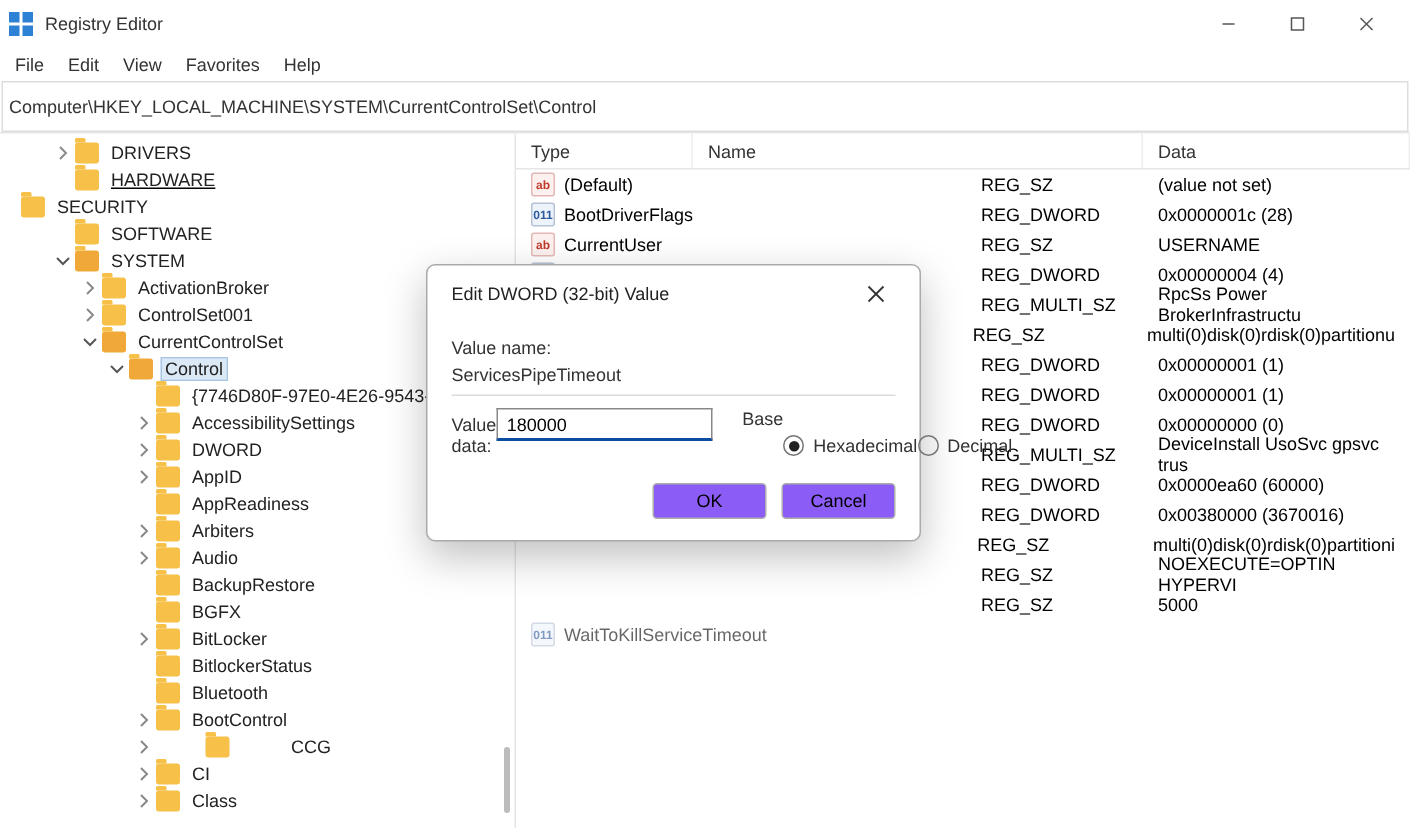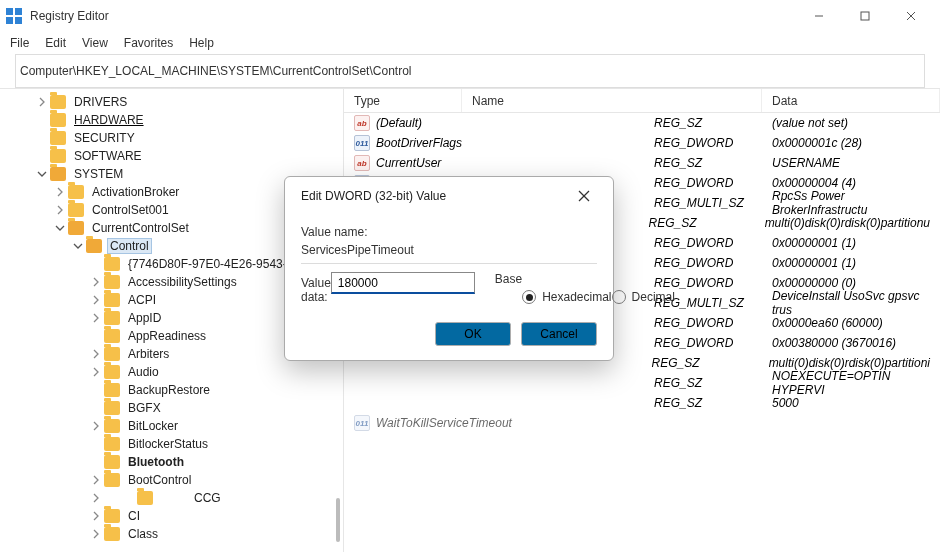--- a/index.html
+++ b/index.html
@@ -9,21 +9,21 @@
     .titlebar { height:32px; display:flex; align-items:center; padding:0 6px; }
     .titlebar .appicon { width:16px; height:16px; margin-right:8px; display:inline-flex; }
     .titlebar .title { color:#333; font-size:12px; }
     .sysbtns { margin-left:auto; display:flex; }
     .sysbtn { width:46px; height:32px; display:flex; align-items:center; justify-content:center; color:#555; }
 
     
     .menubar { height:22px; display:flex; align-items:center; gap:16px; padding:0 10px; color:#333; }
 
     
-    .addrbar { height:22px; border:1px solid #ddd; margin:0 15px; display:flex; align-items:center; padding:16px 4px; color:#333; background:#fff; }
+    .addrbar { height:22px; border:1px solid #ddd; margin:0 1px; display:flex; align-items:center; padding:16px 4px; color:#333; background:#fff; }
 
     
     .split { height:476px; display:flex; border-top:1px solid #e6e6e6; }
     .tree { width:344px; overflow:hidden; border-right:1px solid #e6e6e6; padding-top:4px; }
     .list { flex:1; overflow:hidden; }
 
     
     .t-item { height:18px; display:flex; align-items:center; white-space:nowrap; }
     .chev   { width:12px; height:12px; display:inline-flex; align-items:center; justify-content:center; color:#888; margin-right:2px; }
     .chev svg{width:10px;height:10px;}
@@ -31,21 +31,21 @@
     .folder::before{content:"";position:absolute;top:-3px;left:0;width:7px;height:3px;background:#f6c049;border-radius:1px 1px 0 0;}
     .folder.open{background:#f0a938;}
     .t-item.sel .label{ background:#dbe8f5; outline:1px solid #a6c5e3; padding:0 2px;}
     .label{padding:0 2px; color:#222;}
 
     
     .headerrow { height:24px; border-bottom:1px solid #e6e6e6; display:flex; align-items:center; color:#333; background:#fff;}
     .headerrow .col{padding:0 10px; height:100%; display:flex; align-items:center; border-right:1px solid #eee;}
     .col-n{width:300px;} .col-t{width:118px;} .col-d{flex:1;}
     .row{height:20px; display:flex; align-items:center;}
-    .row .col{padding:0 10px;font-style:italic;}
+    .row .col{padding:0 10px;}
     .valicon{width:16px;height:16px;margin-right:6px;display:inline-flex;align-items:center;justify-content:center;border:1px solid #b6c2d6;background:#edf3fb;border-radius:2px;font-size:8px;font-weight:bold;color:#2e5a9c;}
     .valicon.sz{color:#c0392b;border-color:#e2b8b6;background:#fdf1f0;}
     .row .col-n{display:flex;align-items:center;}
 
     
     .knob{position:absolute;left:336px;top:498px;width:4px;height:44px;border-radius:3px;background:#bcbcbc;}
 
     
     .dialog{position:absolute;left:284px;top:176px;width:330px;background:#fff;border:1px solid #aaa;border-radius:6px;box-shadow:0 10px 28px rgba(0,0,0,.25);}
     .dlg-title{height:38px;display:flex;align-items:center;padding:0 16px;font-size:12px;color:#222;}
@@ -54,21 +54,21 @@
     .dlg-body .field-label{font-size:12px;color:#333;margin-top:4px;}
     .dlg-body .ro-val{font-size:12px;color:#333;padding:4px 0 6px 0;border-bottom:1px solid #dcdcdc;margin-bottom:8px;}
     .dlg-row{display:flex;gap:20px;}
     .dlg-col{display:flex;}
     .dlg-input{width:144px;height:22px;border:1px solid #888;border-bottom:2px solid #0a4d9e;padding:0 6px;font-size:12px;}
     .fieldset{border:none;margin-top:-4px;}
     .radio-row{display:flex;align-items:flex-end;gap:6px;margin-top:6px;font-size:12px;color:#333;}
     .radio{width:14px;height:14px;border:1px solid #777;border-radius:50%;display:inline-flex;align-items:center;justify-content:center;}
     .radio.checked::after{content:"";width:7px;height:7px;border-radius:50%;background:#222;}
     .dlg-btns{display:flex;justify-content:flex-end;gap:10px;margin-top:18px;}
-    .btn{min-width:76px;height:24px;border:1px solid #adadad;border-radius:3px;background:#0369a1;font-size:12px;display:flex;align-items:center;justify-content:center;}
+    .btn{min-width:76px;height:24px;border:1px solid #adadad;border-radius:3px;background:#8b5cf6;font-size:12px;display:flex;align-items:center;justify-content:center;}
   </style>
 </head>
 <body>
 
 <div class="titlebar">
   <span class="appicon">
     <svg viewBox="0 0 16 16">
         <rect x="0" y="0" width="7" height="7" fill="#2e82d5"></rect>
         <rect x="9" y="0" width="7" height="7" fill="#2e82d5"></rect>
         <rect x="0" y="9" width="7" height="7" fill="#2e82d5"></rect>
@@ -117,21 +117,21 @@
           </svg>
         </span>
         <span class="folder"></span>
         <span class="label">DRIVERS</span>
       </div>
       <div class="t-item" style="padding-left: 36px; text-decoration: underline;">
         <span class="chev"></span>
         <span class="folder"></span>
         <span class="label">HARDWARE</span>
       </div>
-      <div class="t-item" style="padding-left: 36px;">
+      <div class="t-item" style="">
         <span class="chev"></span>
         <span class="folder"></span>
         <span class="label">SECURITY</span>
       </div>
       <div class="t-item" style="padding-left: 36px;">
         <span class="chev"></span>
         <span class="folder"></span>
         <span class="label">SOFTWARE</span>
       </div>
       <div class="t-item" style="padding-left: 36px;">
@@ -193,21 +193,21 @@
         <span class="folder"></span>
         <span class="label">AccessibilitySettings</span>
       </div>
       <div class="t-item" style="padding-left: 90px;">
         <span class="chev">
           <svg viewBox="0 0 10 10">
             <path d="M3 1 L7 5 L3 9" fill="none" stroke="#888" stroke-width="1.3"></path>
           </svg>
         </span>
         <span class="folder"></span>
-        <span class="label">ACPI</span>
+        <span class="label">DWORD</span>
       </div>
       <div class="t-item" style="padding-left: 90px;">
         <span class="chev">
           <svg viewBox="0 0 10 10">
             <path d="M3 1 L7 5 L3 9" fill="none" stroke="#888" stroke-width="1.3"></path>
           </svg>
         </span>
         <span class="folder"></span>
         <span class="label">AppID</span>
       </div>
@@ -251,21 +251,21 @@
           </svg>
         </span>
         <span class="folder"></span>
         <span class="label">BitLocker</span>
       </div>
       <div class="t-item" style="padding-left: 90px;">
         <span class="chev"></span>
         <span class="folder"></span>
         <span class="label">BitlockerStatus</span>
       </div>
-      <div class="t-item" style="padding-left: 90px; font-weight: bold;">
+      <div class="t-item" style="padding-left: 90px;">
         <span class="chev"></span>
         <span class="folder"></span>
         <span class="label">Bluetooth</span>
       </div>
       <div class="t-item" style="padding-left: 90px;">
         <span class="chev">
           <svg viewBox="0 0 10 10">
             <path d="M3 1 L7 5 L3 9" fill="none" stroke="#888" stroke-width="1.3"></path>
           </svg>
         </span>

